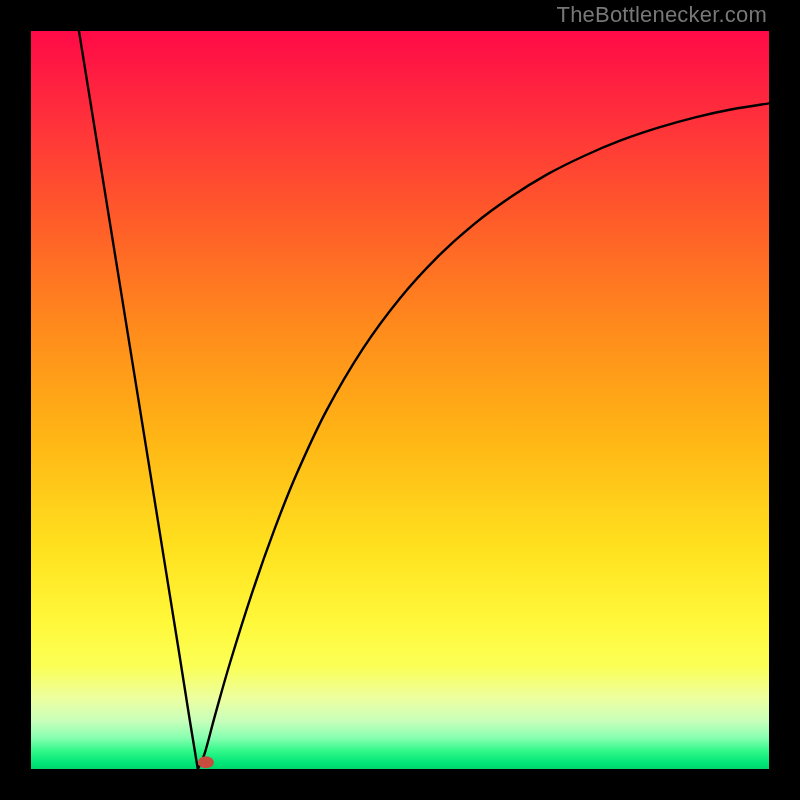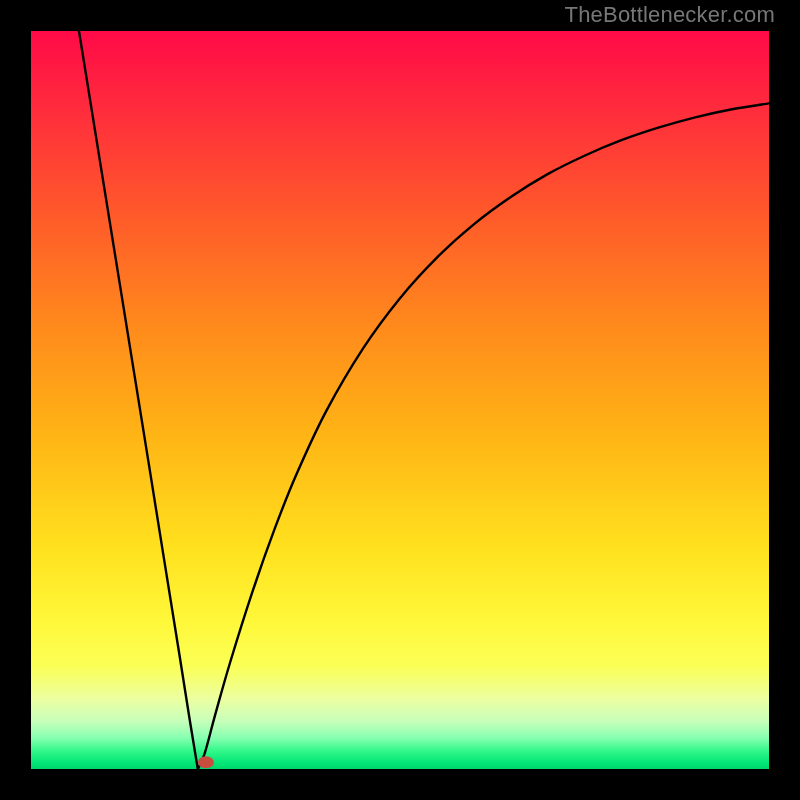--- a/index.html
+++ b/index.html
@@ -23,21 +23,21 @@
     position: absolute;
     top: 31px;
     left: 31px;
     width: 738px;
     height: 738px;
     overflow: hidden;
   }
   .watermark {
     position: absolute;
     top: 2px;
-    right: 25px;
+    right: 33px;
     color: #777;
     font-size: 22px;
     font-weight: 500;
     letter-spacing: 0.2px;
   }
   svg {
     display: block;
   }
 </style>
 </head>

